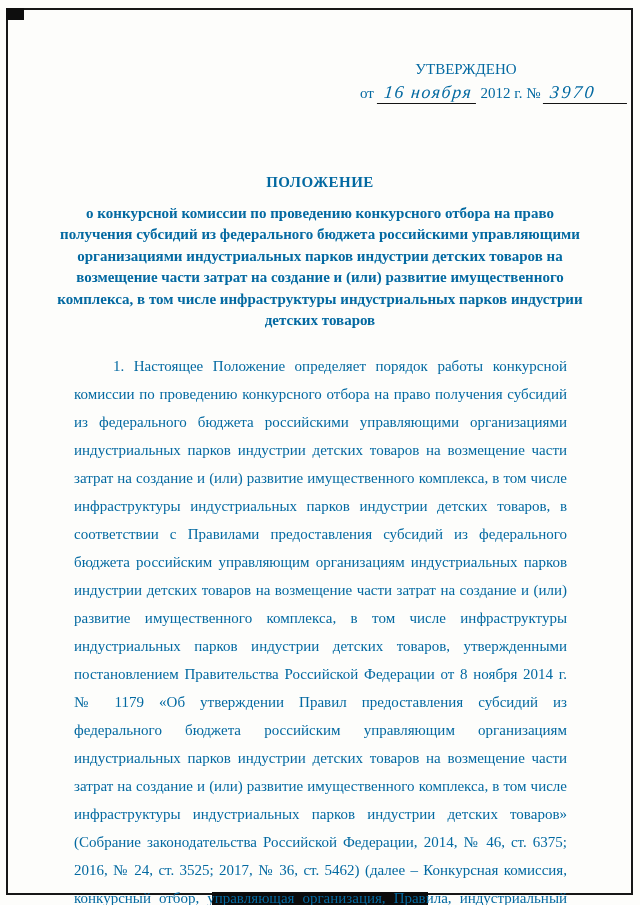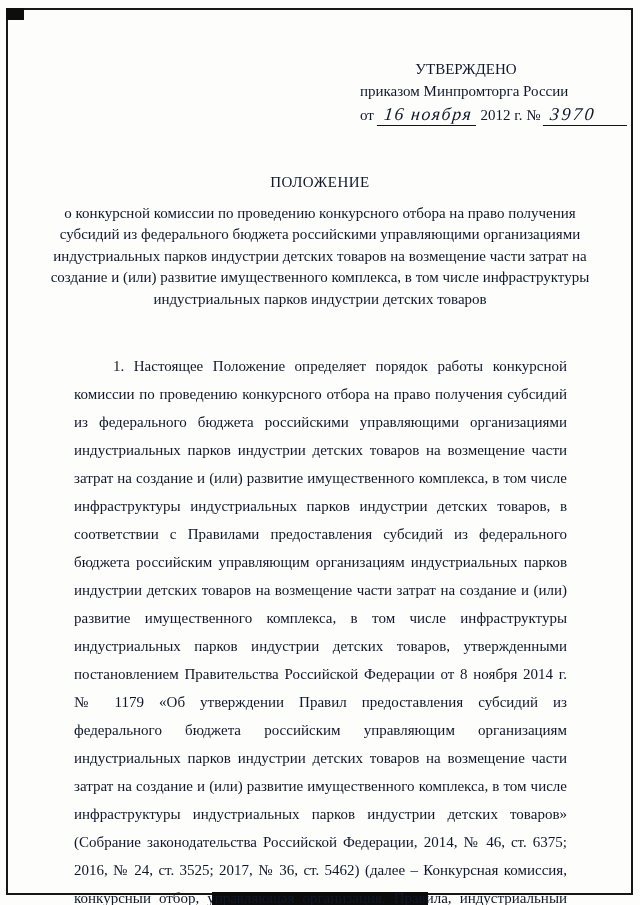--- a/index.html
+++ b/index.html
@@ -6,21 +6,21 @@
   html, body { margin: 0; padding: 0; }
   body {
     width: 640px; height: 905px;
     background: #d9d9d9;
     font-family: "Liberation Serif", serif;
   }
   .page {
     position: relative;
     width: 640px; height: 905px;
     background: #fdfdfb;
-    color: #0f172a;
+    color: #0369a1;
     overflow: hidden;
   }
   .scan-frame {
     position: absolute;
     left: 6px; top: 8px; right: 7px; bottom: 10px;
     border: 2px solid #171717;
     pointer-events: none;
   }
   .blob-tl {
     position: absolute;
@@ -58,21 +58,21 @@
   .hw-number {
     padding-right: 32px;
     letter-spacing: 2.5px;
   }
 
   
   .title-block {
     position: absolute;
     top: 172px; left: 50px; right: 50px;
     text-align: center;
-    font-weight: normal;
+    font-weight: bold;
     font-size: 15px;
     line-height: 21.5px;
   }
   .title-heading { margin-bottom: 9px; letter-spacing: 0.5px; }
   .title-subtitle { font-size: 15px; }
 
   
   .body-text {
     position: absolute;
     top: 337px; left: 59px; right: 58px;
@@ -87,21 +87,20 @@
 <body>
 
 <div class="page">
 
   <div class="scan-frame"></div>
   <div class="blob-tl"></div>
   <div class="blob-bottom"></div>
 
   <div class="approval">
     <div class="approval-approved">УТВЕРЖДЕНО</div>
-    <div class="approval-order">приказом Минпромторга России</div>
     <div class="approval-date">
       <span>от</span>
       <span class="handwritten">16 ноября</span>
       <span>2012 г. №</span>
       <span class="handwritten hw-number">3970</span>
     </div>
   </div>
 
   <div class="title-block">
     <div class="title-heading">ПОЛОЖЕНИЕ</div>

